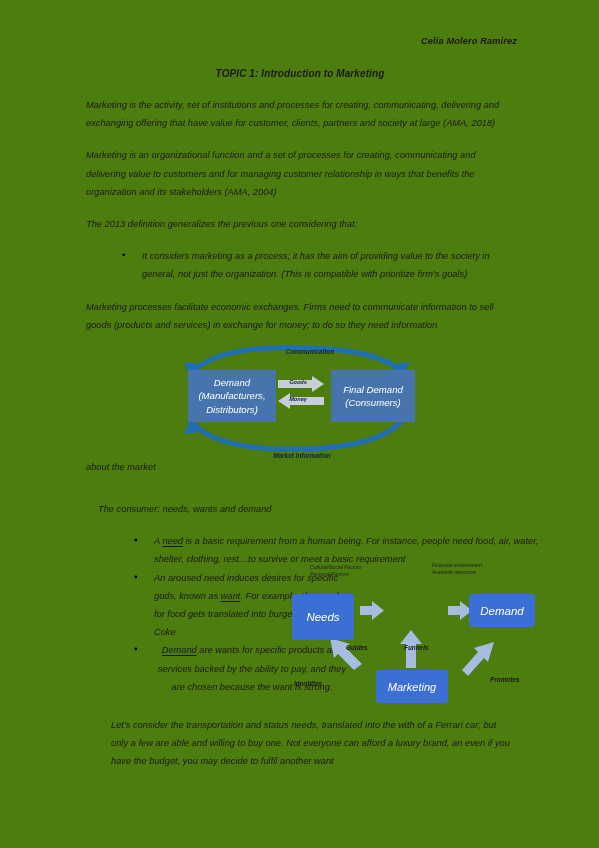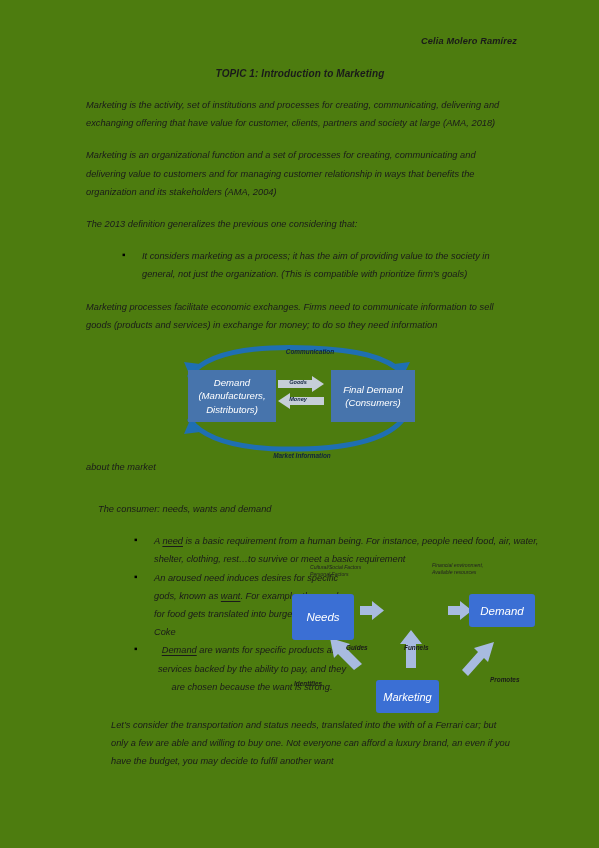--- a/index.html
+++ b/index.html
@@ -138,21 +138,21 @@
     border-radius: 3px;
     font-size: 11.5px;
     display: flex;
     align-items: center;
     justify-content: center;
     box-sizing: border-box;
   }
   .d2-needs { left: 0px;   top: 36px; width: 62px; height: 46px; }
   .d2-wants { left: 88px;  top: 36px; width: 62px; height: 33px; }
   .d2-demand{ left: 177px; top: 36px; width: 66px; height: 33px; }
-  .d2-marketing { left: 84px; top: 122px; width: 63px; height: 33px; font-size: 11px; }
+  .d2-marketing { left: 84px; top: 112px; width: 72px; height: 33px; font-size: 11px; }
   .d2-note {
     position: absolute;
     font-size: 5.1px;
     color: #222;
     line-height: 7.4px;
     white-space: pre-line;
   }
   .d2-note-a { left: 18px;  top: 6px; }
   .d2-note-b { left: 140px; top: 4px; }
   .d2-flbl {

